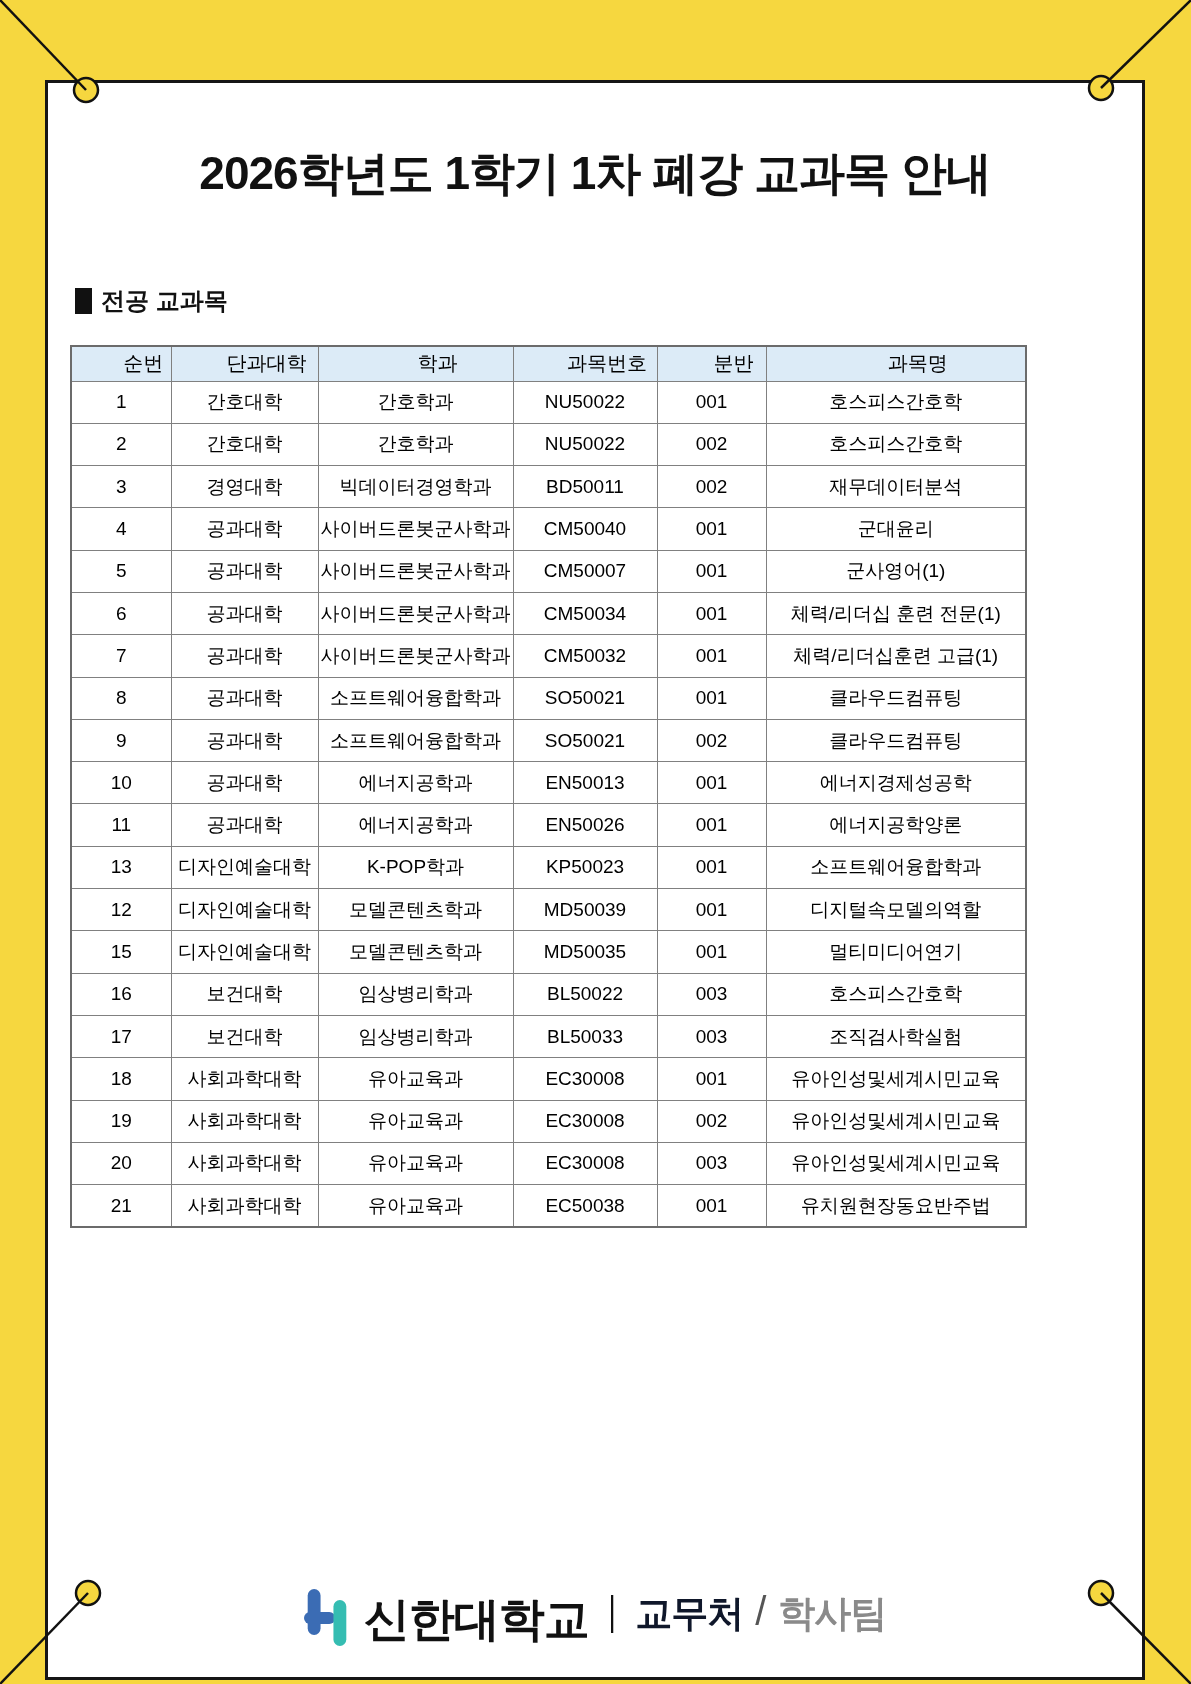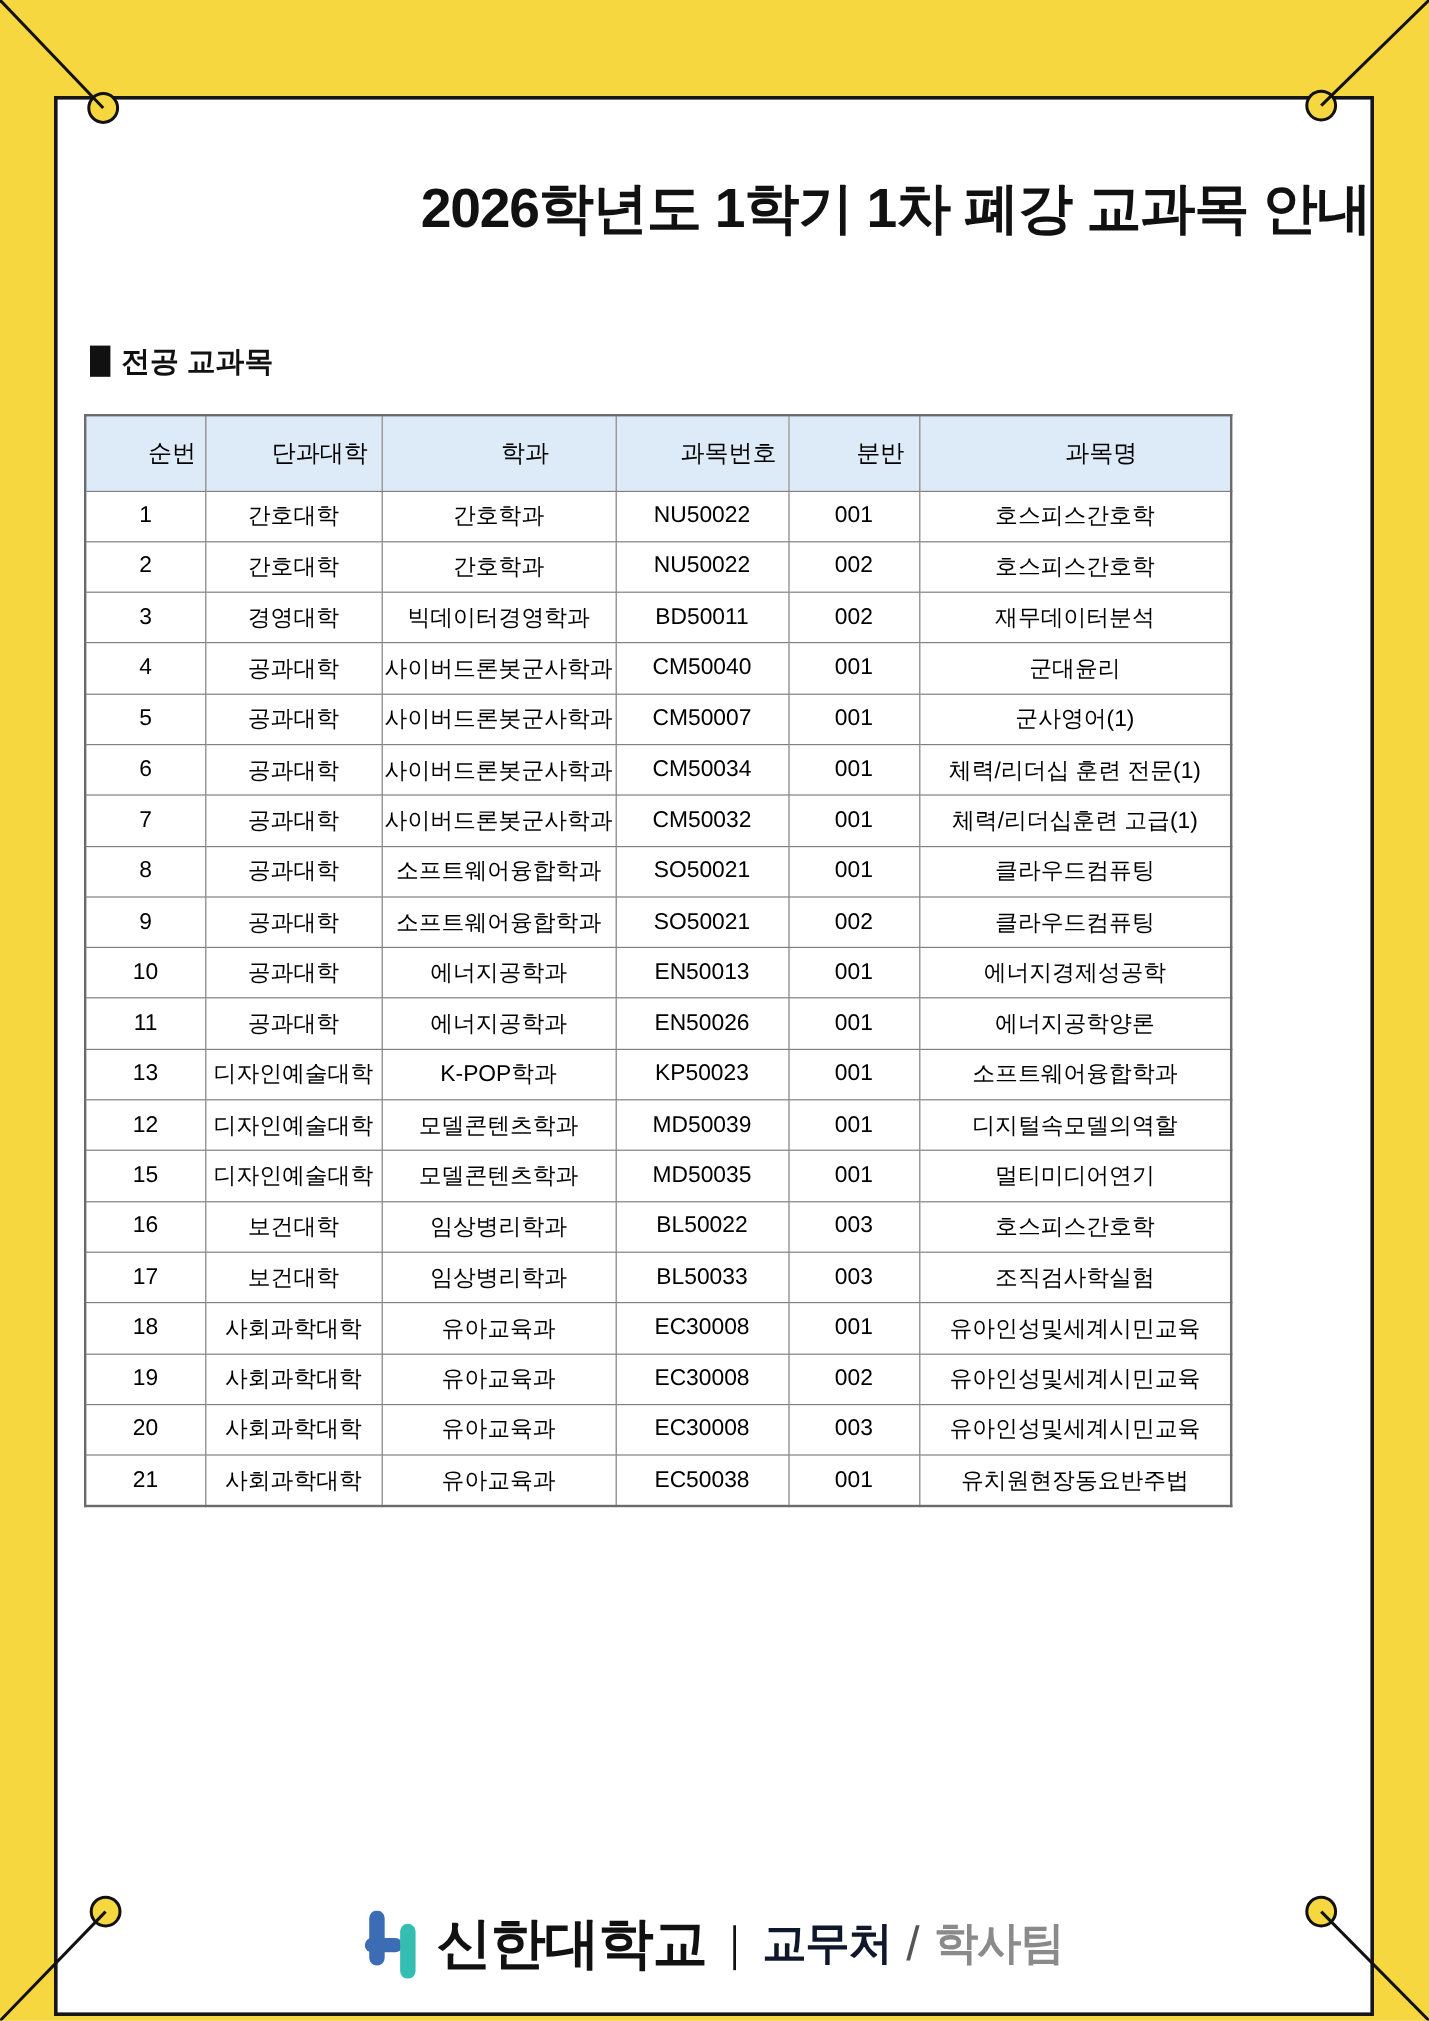--- a/index.html
+++ b/index.html
@@ -16,21 +16,21 @@
     position: absolute;
     left: 45px; top: 80px;
     width: 1100px; height: 1600px;
     background: #ffffff;
     border: 3px solid #161616;
     z-index: 1;
   }
 
   .title {
     margin-top: 60px;
-    text-align: right;
+    text-align: center;
     font-size: 46px;
     font-weight: 900;
     letter-spacing: -1px;
     color: #111;
   }
 
   .section-heading {
     margin: 80px 0 0 27px;
     display: flex;
     align-items: center;
@@ -55,40 +55,39 @@
   }
   .course-table th, .course-table td {
     border: 1.5px solid #808080;
     text-align: center;
     vertical-align: middle;
     overflow: hidden;
     white-space: nowrap;
   }
   .course-table { border: 2px solid #6b6b6b; }
   .course-table th {
-    height: 63px;
+    height: 35px;
     background: #dcebf7;
     font-weight: 400;
     font-size: 20px;
     padding-left: 44px;
   }
   .course-table td { height: 42.3px; font-weight: 400; }
 
   .col-no    { width: 100px; }
   .col-coll  { width: 147px; }
   .col-dept  { width: 195px; }
   .col-code  { width: 144px; }
   .col-sec   { width: 109px; }
   .col-name  { width: 260px; }
 
   .footer {
     position: absolute;
     left: 0; right: 0; bottom: 26px;
     display: flex;
-    align-items: center;
     justify-content: center;
     gap: 14px;
   }
   .logo-mark { width: 46px; height: 57px; flex: 0 0 auto; }
   .uni {
     font-size: 46px;
     font-weight: 900;
     letter-spacing: -1px;
     color: #111;
   }

